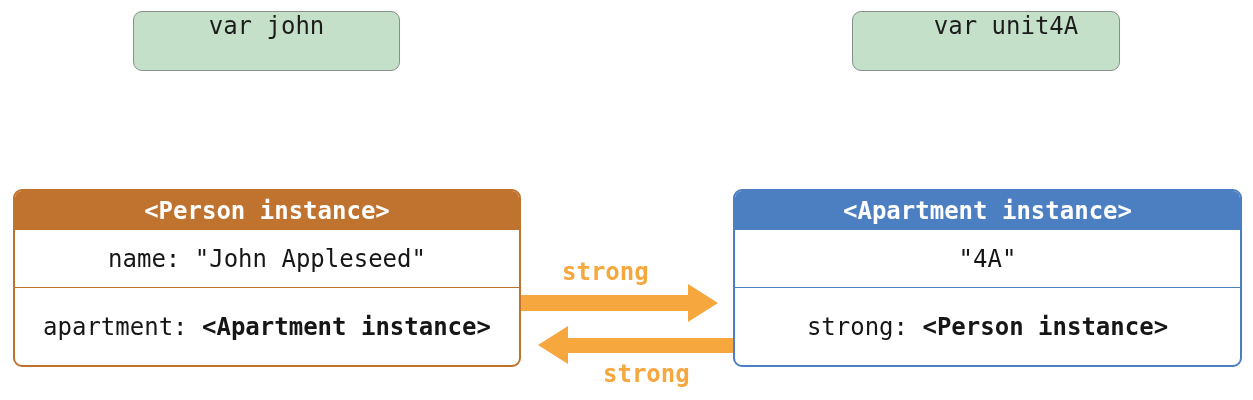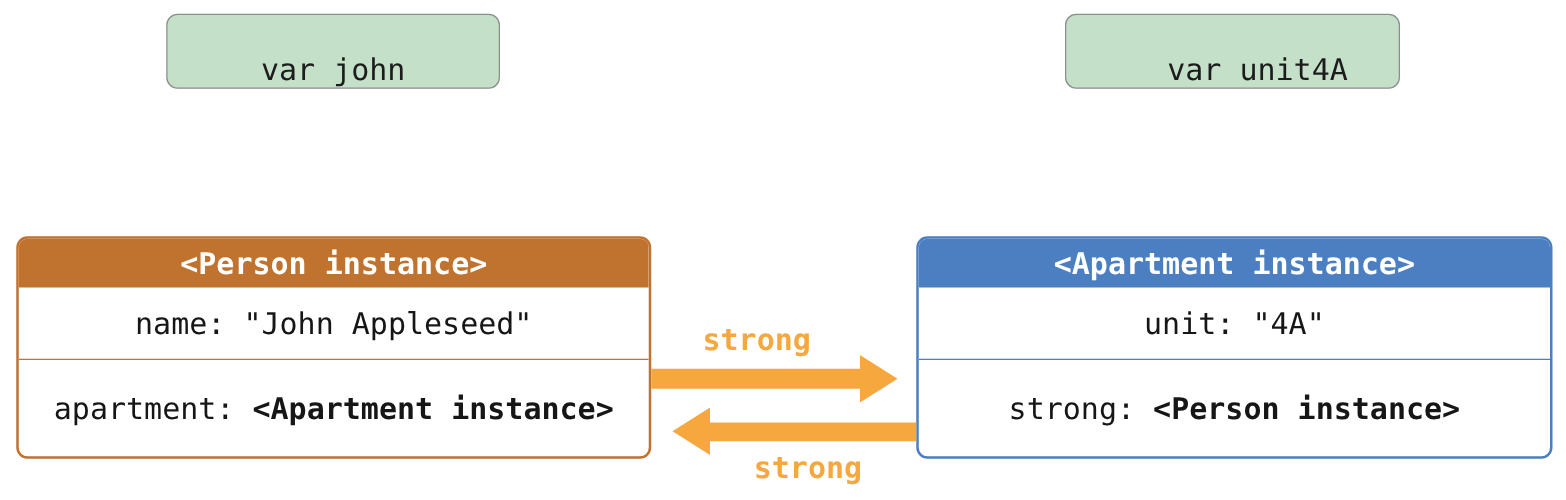--- a/index.html
+++ b/index.html
@@ -18,21 +18,21 @@
   
   .var-box {
     position: absolute;
     top: 11px;
     height: 60px;
     box-sizing: border-box;
     background: #c5e0c8;
     border: 1.5px solid #8a8f8c;
     border-radius: 9px;
     display: flex;
-    align-items: flex-end;
+    align-items: flex-start;
     justify-content: center;
     font-size: 24px;
     color: #1c1c1c;
     white-space: pre;
   }
   .var-box.john   { left: 133px; width: 267px; }
   .var-box.unit4a { left: 852px; width: 268px; padding-left: 40px; }
 
   
   .instance-box {
@@ -122,21 +122,21 @@
     <div class="box-row second">
       <span class="row-label">apartment: </span><span class="row-value bold">&lt;Apartment instance&gt;</span>
     </div>
   </div>
 
   <div class="instance-box apartment" style="border-color: rgb(75, 127, 193);">
     <div class="box-header" style="background-color: rgb(75, 127, 193); color: rgb(255, 255, 255);">
       <span>&lt;Apartment instance&gt;</span>
     </div>
     <div class="box-row first" style="border-bottom-color: rgb(75, 127, 193);">
-      <span class="row-label">unit: </span><span class="row-value">"4A"</span>
+      <span class="row-value">"4A"</span>
     </div>
     <div class="box-row second">
       <span class="row-label">strong: </span><span class="row-value bold">&lt;Person instance&gt;</span>
     </div>
   </div>
 
   <svg class="arrow-layer" width="1253" height="400" viewBox="0 0 1253 400" xmlns="http://www.w3.org/2000/svg">
     <polygon fill="#f6a73e" points="521,295 688,295 688,284 718,303 688,322 688,311 521,311"></polygon>
     <polygon fill="#f6a73e" points="733,338 568,338 568,326 538,345 568,364 568,353 733,353"></polygon>
   </svg>

